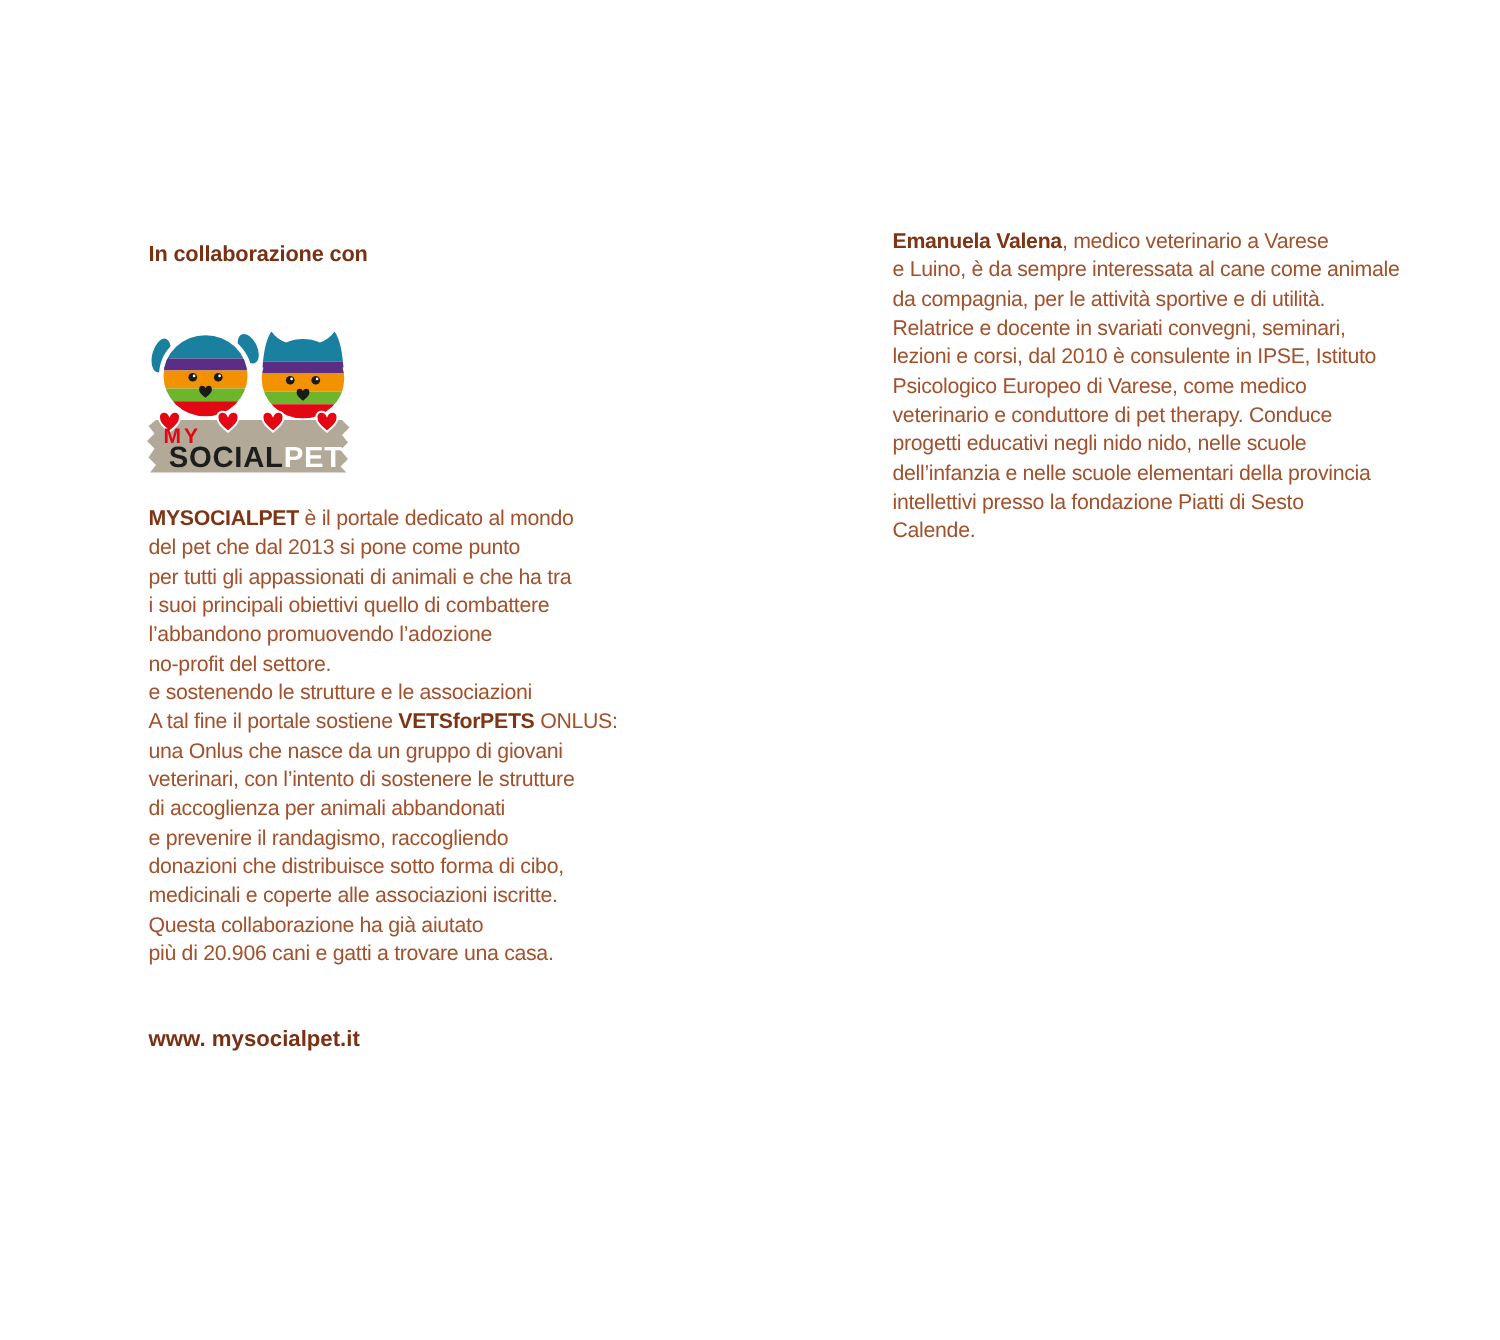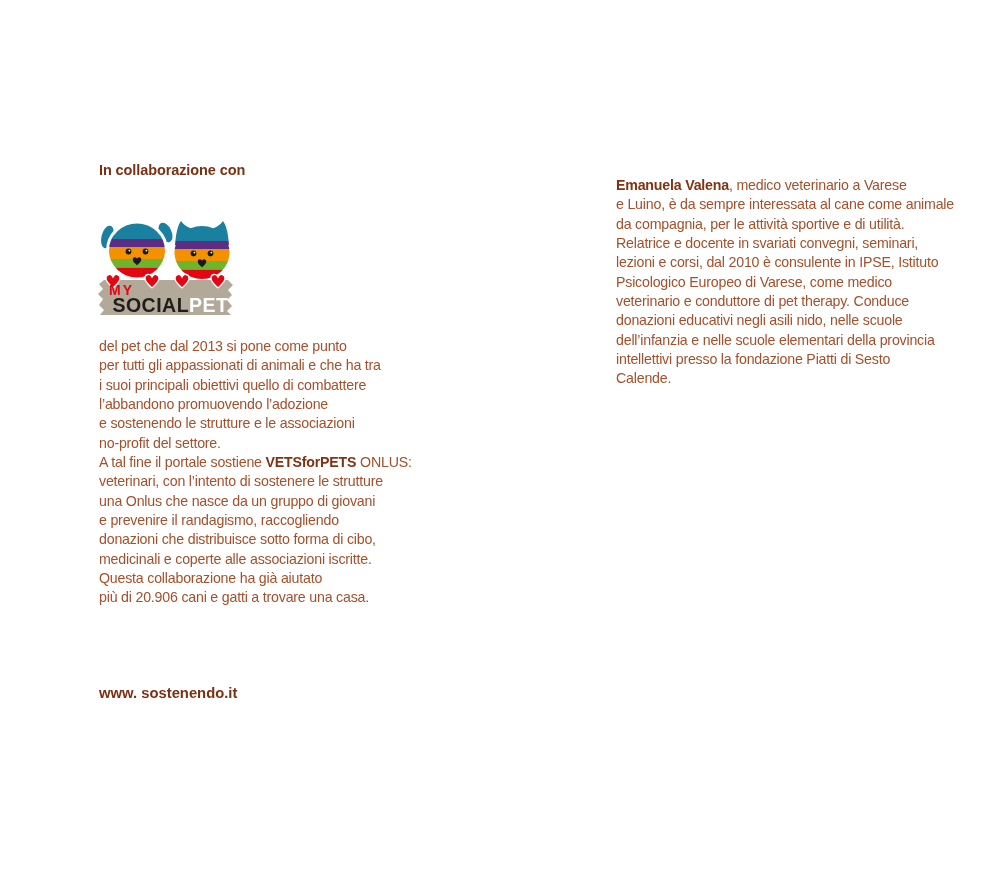--- a/index.html
+++ b/index.html
@@ -9,21 +9,21 @@
   }
   .heading {
     position:absolute; left:99px; top:162px;
     font-size:14.5px; font-weight:700; color:#7a3113; letter-spacing:-0.1px;
   }
   .para {
     position:absolute; font-size:14.2px; line-height:19.35px;
     color:#a1512c; letter-spacing:-0.2px; white-space:nowrap;
   }
   .left-para  { left:99px;  top:337px; }
-  .right-para { left:595px; top:176px;margin-left:21px; }
+  .right-para { left:595px; top:152px; }
   .tline { display:block; }
   .seg-bold { font-weight:700; color:#7f3414; }
   .website {
     position:absolute; left:99px; top:685px;
     font-size:14.8px; font-weight:700; color:#7a3113;
   }
   .logo { position:absolute; left:97px; top:219px; width:140px; height:100px; }
   .logo svg { position:absolute; left:0; top:0; }
   .logo-my {
     position:absolute; top:64px; left:0; width:140px; box-sizing:border-box;
@@ -95,45 +95,47 @@
       <use href="#heart" transform="translate(55,61) scale(1.9)" stroke="#ffffff" stroke-width="0.7" fill="#e30613"></use>
       <use href="#heart" transform="translate(85,61) scale(1.9)" stroke="#ffffff" stroke-width="0.7" fill="#e30613"></use>
       <use href="#heart" transform="translate(121,61) scale(1.9)" stroke="#ffffff" stroke-width="0.7" fill="#e30613"></use>
     </svg>
 
     <div class="logo-my">MY</div>
     <div class="logo-socialpet"><span class="soc">SOCIAL</span><span class="pet">PET</span></div>
   </div>
 
   <div class="para left-para">
+      <div class="tline"><span class="seg-bold">MYSOCIALPET</span><span> è il portale dedicato al mondo</span></div>
       <div class="tline"><span>del pet che dal 2013 si pone come punto</span></div>
       <div class="tline"><span>per tutti gli appassionati di animali e che ha tra</span></div>
       <div class="tline"><span>i suoi principali obiettivi quello di combattere</span></div>
       <div class="tline"><span>l’abbandono promuovendo l’adozione</span></div>
+      <div class="tline"><span>no-profit del settore.</span></div>
       <div class="tline"><span>e sostenendo le strutture e le associazioni</span></div>
-      <div class="tline"><span>no-profit del settore.</span></div>
       <div class="tline"><span>A tal fine il portale sostiene </span><span class="seg-bold">VETSforPETS</span><span> ONLUS:</span></div>
+      <div class="tline"><span>una Onlus che nasce da un gruppo di giovani</span></div>
       <div class="tline"><span>veterinari, con l’intento di sostenere le strutture</span></div>
-      <div class="tline"><span>una Onlus che nasce da un gruppo di giovani</span></div>
+      <div class="tline"><span>di accoglienza per animali abbandonati</span></div>
       <div class="tline"><span>e prevenire il randagismo, raccogliendo</span></div>
       <div class="tline"><span>donazioni che distribuisce sotto forma di cibo,</span></div>
       <div class="tline"><span>medicinali e coperte alle associazioni iscritte.</span></div>
       <div class="tline"><span>Questa collaborazione ha già aiutato</span></div>
       <div class="tline"><span>più di 20.906 cani e gatti a trovare una casa.</span></div>
     </div>
 
-  <div class="website">www. sostenendo.it</div>
+  <div class="website">www. mysocialpet.it</div>
 
   <div class="para right-para">
       <div class="tline"><span class="seg-bold">Emanuela Valena</span><span>, medico veterinario a Varese</span></div>
       <div class="tline"><span>e Luino, è da sempre interessata al cane come animale</span></div>
       <div class="tline"><span>da compagnia, per le attività sportive e di utilità.</span></div>
       <div class="tline"><span>Relatrice e docente in svariati convegni, seminari,</span></div>
       <div class="tline"><span>lezioni e corsi, dal 2010 è consulente in IPSE, Istituto</span></div>
       <div class="tline"><span>Psicologico Europeo di Varese, come medico</span></div>
       <div class="tline"><span>veterinario e conduttore di pet therapy. Conduce</span></div>
-      <div class="tline"><span>donazioni educativi negli asili nido, nelle scuole</span></div>
+      <div class="tline"><span>progetti educativi negli nido nido, nelle scuole</span></div>
       <div class="tline"><span>dell’infanzia e nelle scuole elementari della provincia</span></div>
       <div class="tline"><span>intellettivi presso la fondazione Piatti di Sesto</span></div>
       <div class="tline"><span>Calende.</span></div>
     </div>
 
 </div>
 
 </body></html>

